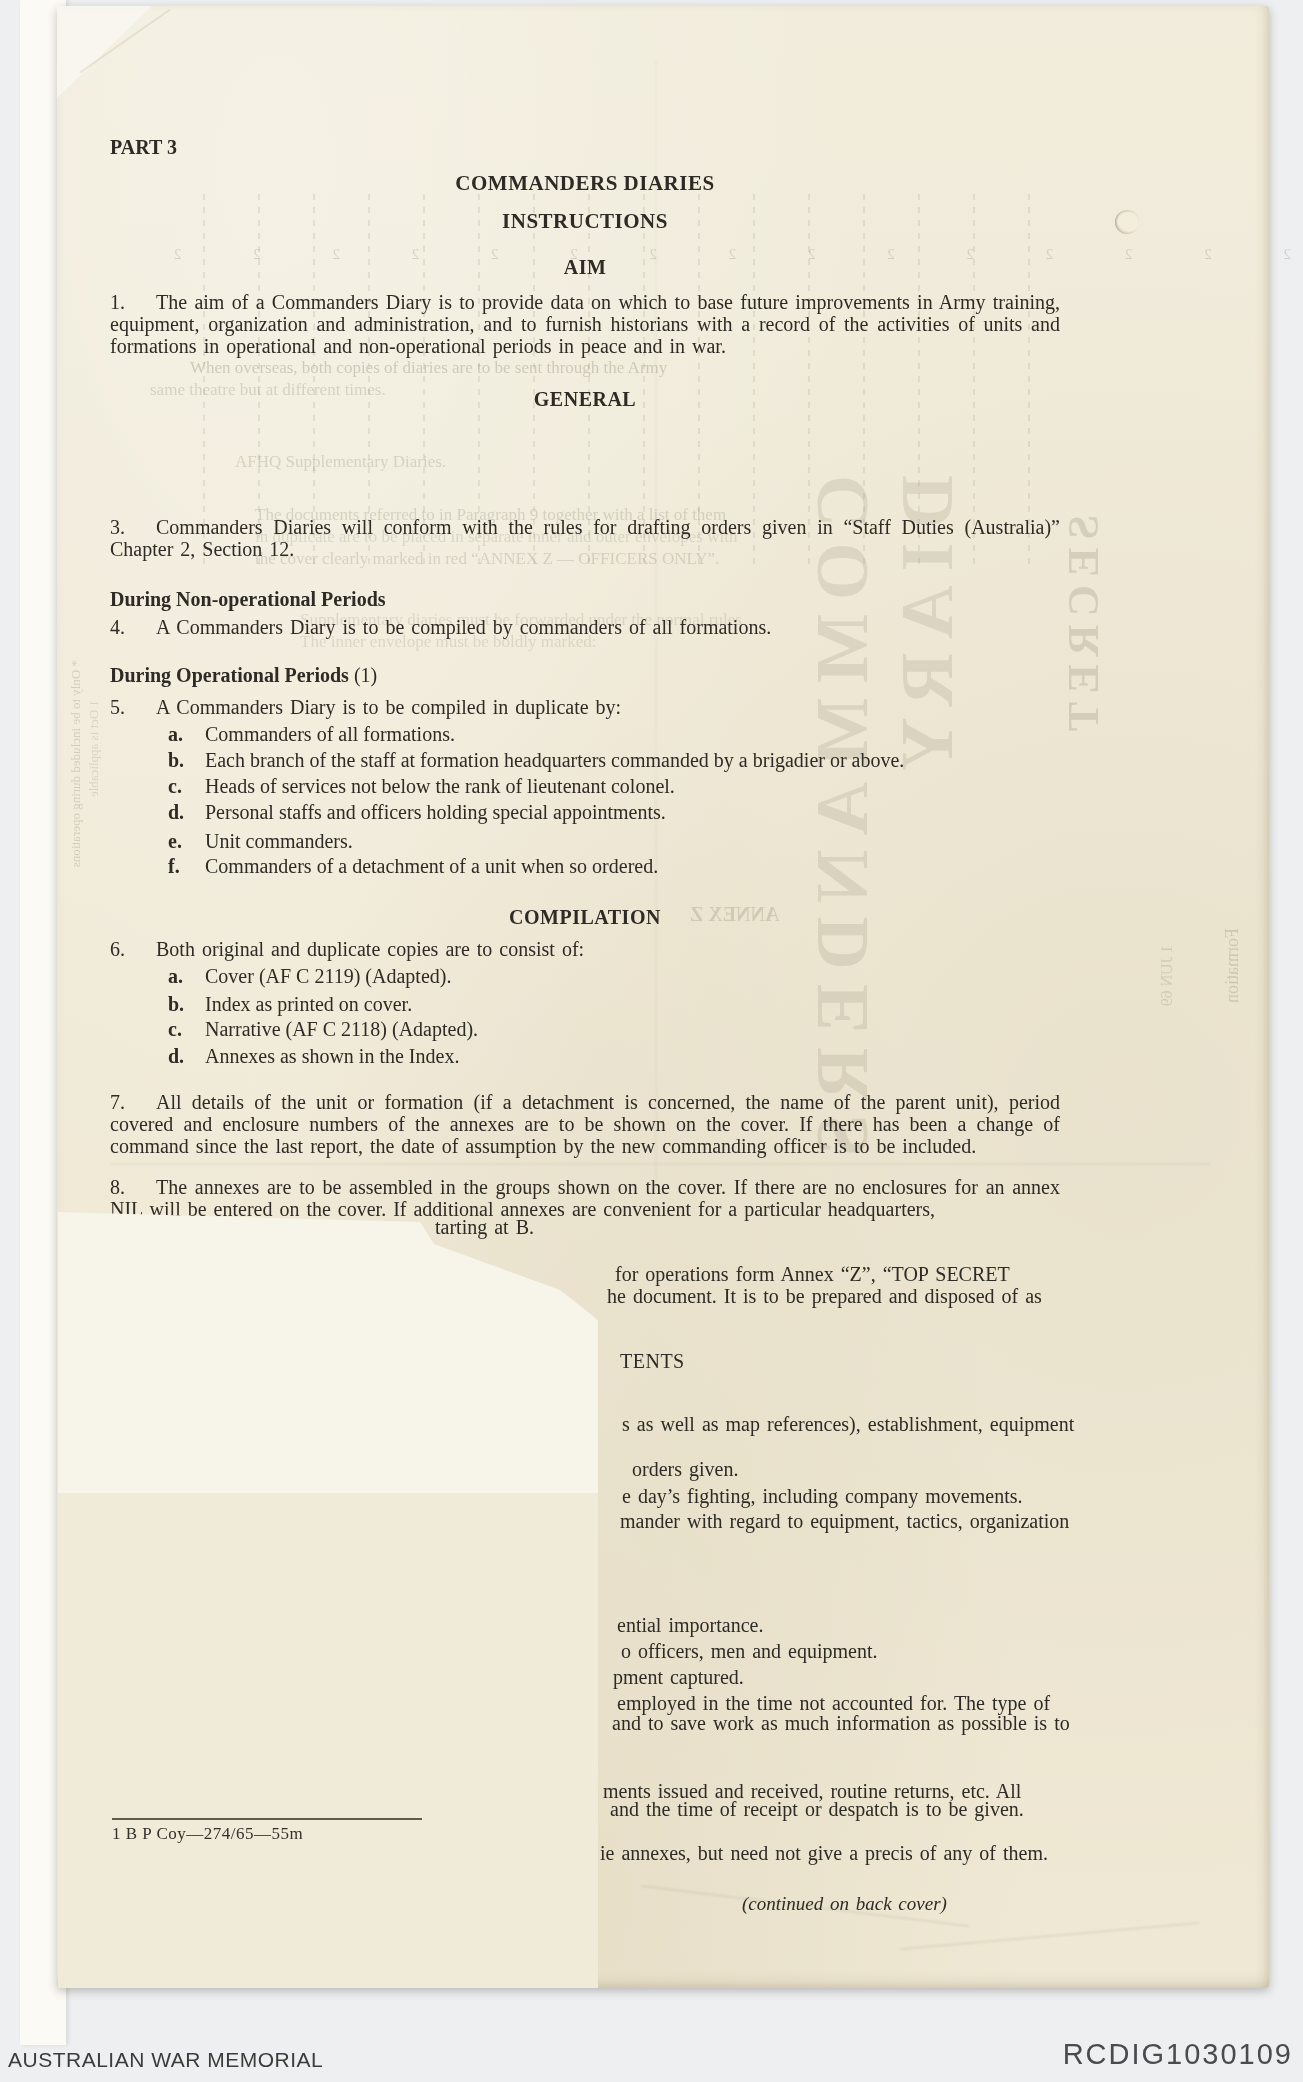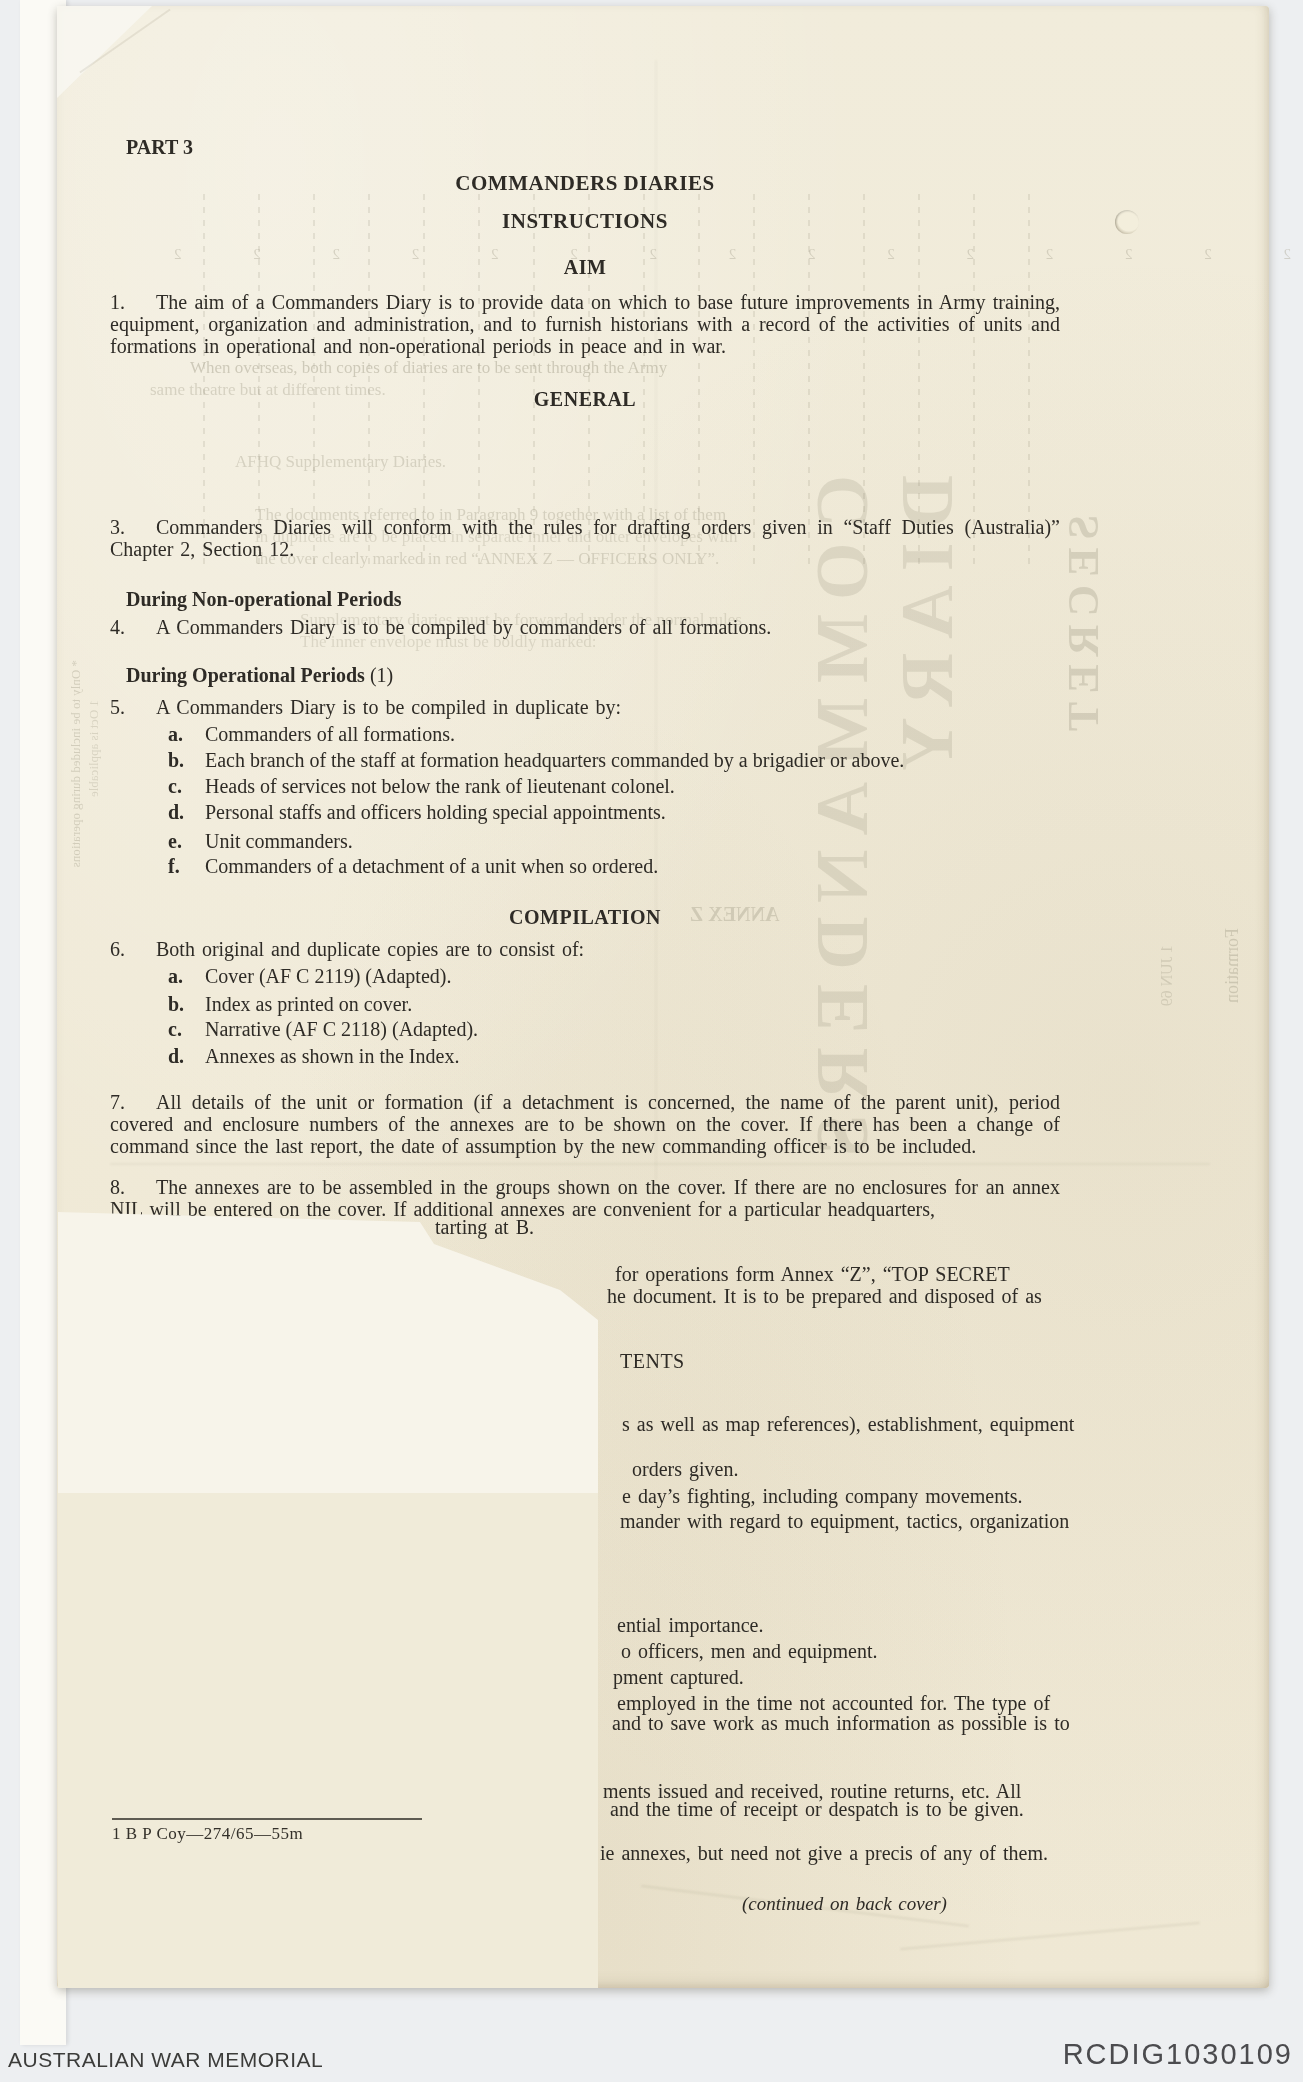--- a/index.html
+++ b/index.html
@@ -20,21 +20,21 @@
                     inset 0 -10px 16px -10px rgba(110,90,55,.30);}
   .corner-tear{position:absolute;left:57px;top:6px;width:95px;height:92px;background:#f8f7f1;
                clip-path:polygon(0 0,100% 0,0 100%);opacity:.85;}
   .crease{position:absolute;background:rgba(90,75,45,.10);}
   
   .col{left:110px;width:950px;position:absolute;color:#2e2b26;font-size:20px;line-height:22px;}
   .h{font-weight:bold;text-align:center;letter-spacing:.5px;}
   .t1{font-size:21px;}
   .para{text-align:justify;word-spacing:2px;}
   .pn{display:inline-block;width:46px;font-style:normal;}
-  .sub{font-weight:bold;margin-left:16px;}
+  .sub{font-weight:bold;}
   .li{padding-left:58px;position:absolute;}
   .ll{position:absolute;left:58px;font-weight:bold;}
   .lt{display:inline-block;padding-left:37px;}
   .em{font-style:italic;}
   
   .oversheet{position:absolute;left:58px;top:1202px;width:560px;height:786px;
      background:linear-gradient(#f7f4ea 0 37%, #f0ebd9 37% 100%);
      clip-path:polygon(0px 10px,362px 20px,376px 42px,502px 88px,540px 118px,540px 786px,0px 786px);
      filter:drop-shadow(2px -1px 2px rgba(90,80,50,.28));}
   .frag{position:absolute;color:#2e2b26;font-size:20px;line-height:22px;white-space:nowrap;word-spacing:2px;}

